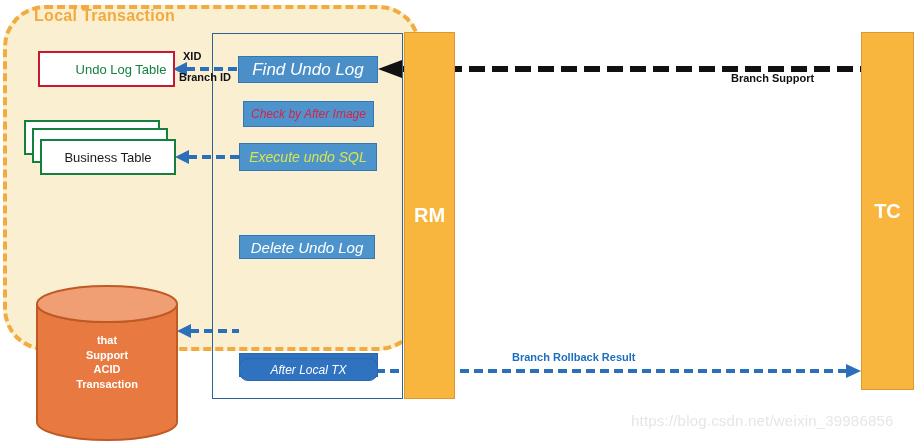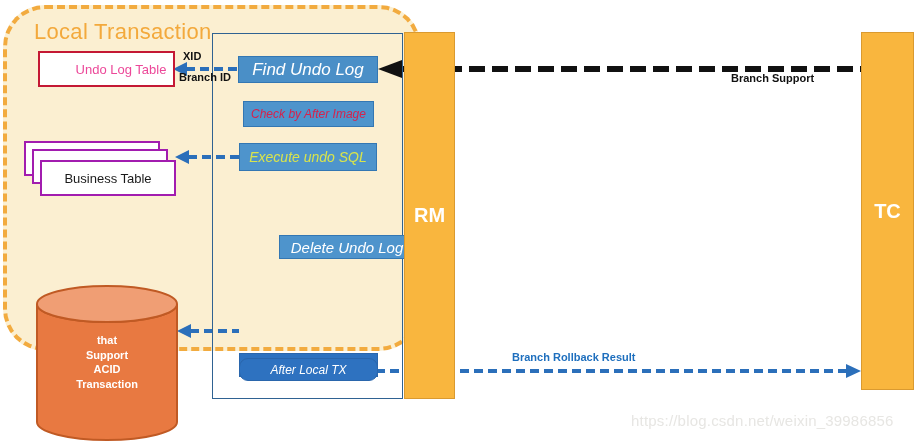--- a/index.html
+++ b/index.html
@@ -9,22 +9,22 @@
   }
   .abs { position:absolute; box-sizing:border-box; }
 
   
   .lt-rect {
     left:3px; top:5px; width:418px; height:346px;
     border:4px dashed #F2AB3F; border-radius:42px;
     background:#FBEFD1; z-index:1;
   }
   .lt-title {
-    left:34px; top:19px; z-index:4;
-    font-size:22px; font-weight:normal; color:#F3A93C; letter-spacing:0.3px;
+    left:34px; top:7px; z-index:4;
+    font-size:16px; font-weight:bold; color:#F3A93C; letter-spacing:0.3px;
   }
 
   
   .column {
     left:212px; top:33px; width:191px; height:366px;
     border:1px solid #2F6292; background:transparent; z-index:3;
   }
 
   
   .step {
@@ -34,32 +34,32 @@
   .step-light { background:#4E94CC; border:1px solid #3377B3;text-align:center; }
   .step-mid   { background:#4A8FC7; border:1px solid #3377B3; }
   .step-dark  { background:#2E72C0; border:1px solid #2A66AC; }
   .t-white  { color:#ffffff; }
   .t-red    { color:#D6224C; }
   .t-yellow { color:#D9E44C; }
 
   .s-find    { left:238px; top:56px;  width:140px; height:27px; font-size:17px; }
   .s-check   { left:243px; top:101px; width:131px; height:26px; font-size:12px; }
   .s-execute { left:239px; top:143px; width:138px; height:28px; font-size:14px; }
-  .s-delete  { left:239px; top:235px; width:136px; height:24px; font-size:15px;margin-left:40px; }
+  .s-delete  { left:239px; top:235px; width:136px; height:24px; font-size:15px; }
   .s-commit  { left:239px; top:318px; width:139px; height:24px; font-size:17px;margin-top:35px; }
   .s-after   { left:239px; top:358px; width:139px; height:23px; font-size:12px;border-radius:9px; }
 
   
   .undo-table {
     left:38px; top:51px; width:137px; height:36px;
     background:#ffffff; border:2px solid #C41834; z-index:4;
     display:flex; align-items:center; justify-content:center;
-    color:#ec4899; font-size:13px;padding-left:29px;
+    color:#15803d; font-size:13px;padding-left:29px;
   }
-  .biz-box { background:#ffffff; border:2px solid #a21caf; z-index:4;margin-top:21px; }
+  .biz-box { background:#ffffff; border:2px solid #15803d; z-index:4; }
   .biz-3 { left:24px; top:120px; width:136px; height:35px; }
   .biz-2 { left:32px; top:128px; width:136px; height:35px; }
   .biz-1 {
     left:40px; top:139px; width:136px; height:36px;
     display:flex; align-items:center; justify-content:center;
     color:#1a1a1a; font-size:13px;
   }
 
   
   .cyl-svg { left:34px; top:284px; width:146px; height:158px; z-index:4; }

